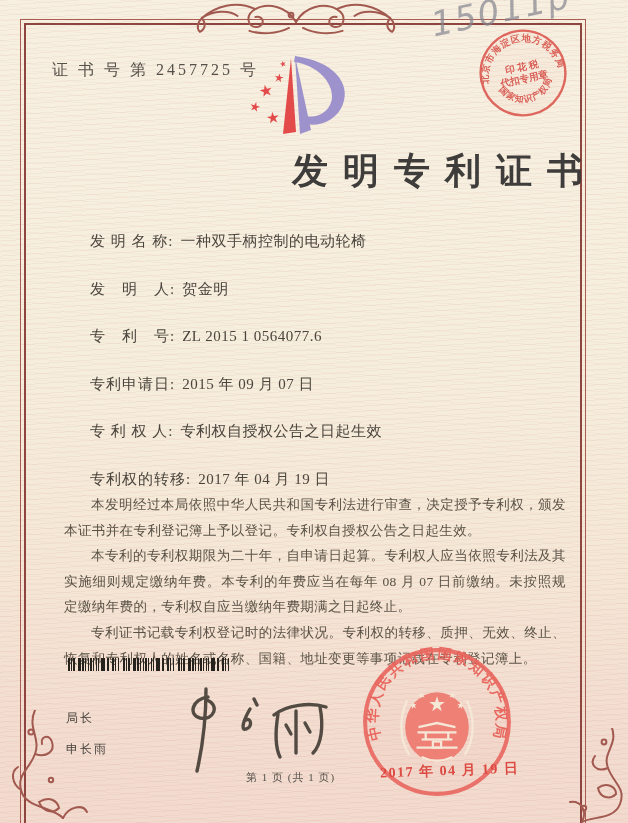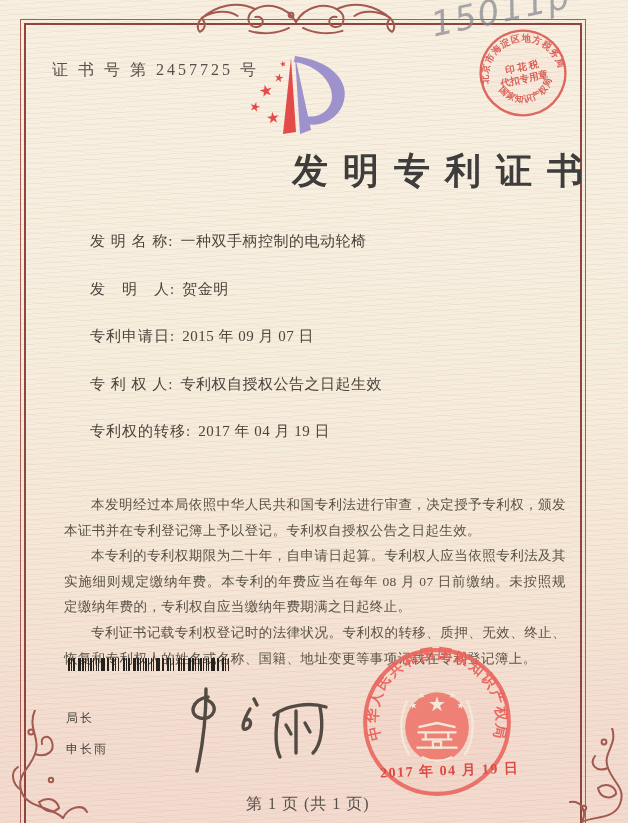--- a/index.html
+++ b/index.html
@@ -41,21 +41,21 @@
   .sig-svg{position:absolute; left:172px; top:683px; width:172px; height:98px;}
   .logo-svg{position:absolute; left:243px; top:53px; width:156px; height:98px;}
   .flourish-top{position:absolute; left:192px; top:-2px; width:208px; height:42px;}
   .flourish-bl{position:absolute; left:5px; top:710px; width:84px; height:113px;}
   .flourish-br{position:absolute; left:554px; top:728px; width:74px; height:95px;}
   .tax-stamp{position:absolute; left:477px; top:27px; width:92px; height:92px;
              transform:rotate(-12deg); opacity:.95;}
   .office-seal{position:absolute; left:360px; top:645px; width:154px; height:154px; opacity:.93;}
   .seal-date{position:absolute; left:380px; top:762px; font-size:14px; color:#dc4a42;
              letter-spacing:1.5px; transform:rotate(-2deg); white-space:pre; font-weight:600;}
-  .page-footer{position:absolute; left:246px; top:794px; font-size:16px; color:#57514b;
+  .page-footer{position:absolute; left:246px; top:770px; font-size:11px; color:#57514b;
                letter-spacing:1px; white-space:pre;text-align:right;}
   svg{display:block;}
 </style>
 </head>
 <body>
 
 <div class="page">
 
   <div class="frame"></div>
 
@@ -114,20 +114,23 @@
   </svg>
 
   <div class="title">发明专利证书</div>
 
   <div class="fields">
     <div class="field-row">
       <span class="field-label">发 明 名 称:</span><span class="field-value">一种双手柄控制的电动轮椅</span>
     </div>
     <div class="field-row">
       <span class="field-label">发　明　人:</span><span class="field-value">贺金明</span>
+    </div>
+    <div class="field-row">
+      <span class="field-label">专　利　号:</span><span class="field-value">ZL 2015 1 0564077.6</span>
     </div>
     <div class="field-row">
       <span class="field-label">专利申请日:</span><span class="field-value">2015 年 09 月 07 日</span>
     </div>
     <div class="field-row">
       <span class="field-label">专 利 权 人:</span><span class="field-value">专利权自授权公告之日起生效</span>
     </div>
     <div class="field-row">
       <span class="field-label">专利权的转移:</span><span class="field-value">2017 年 04 月 19 日</span>
     </div>

